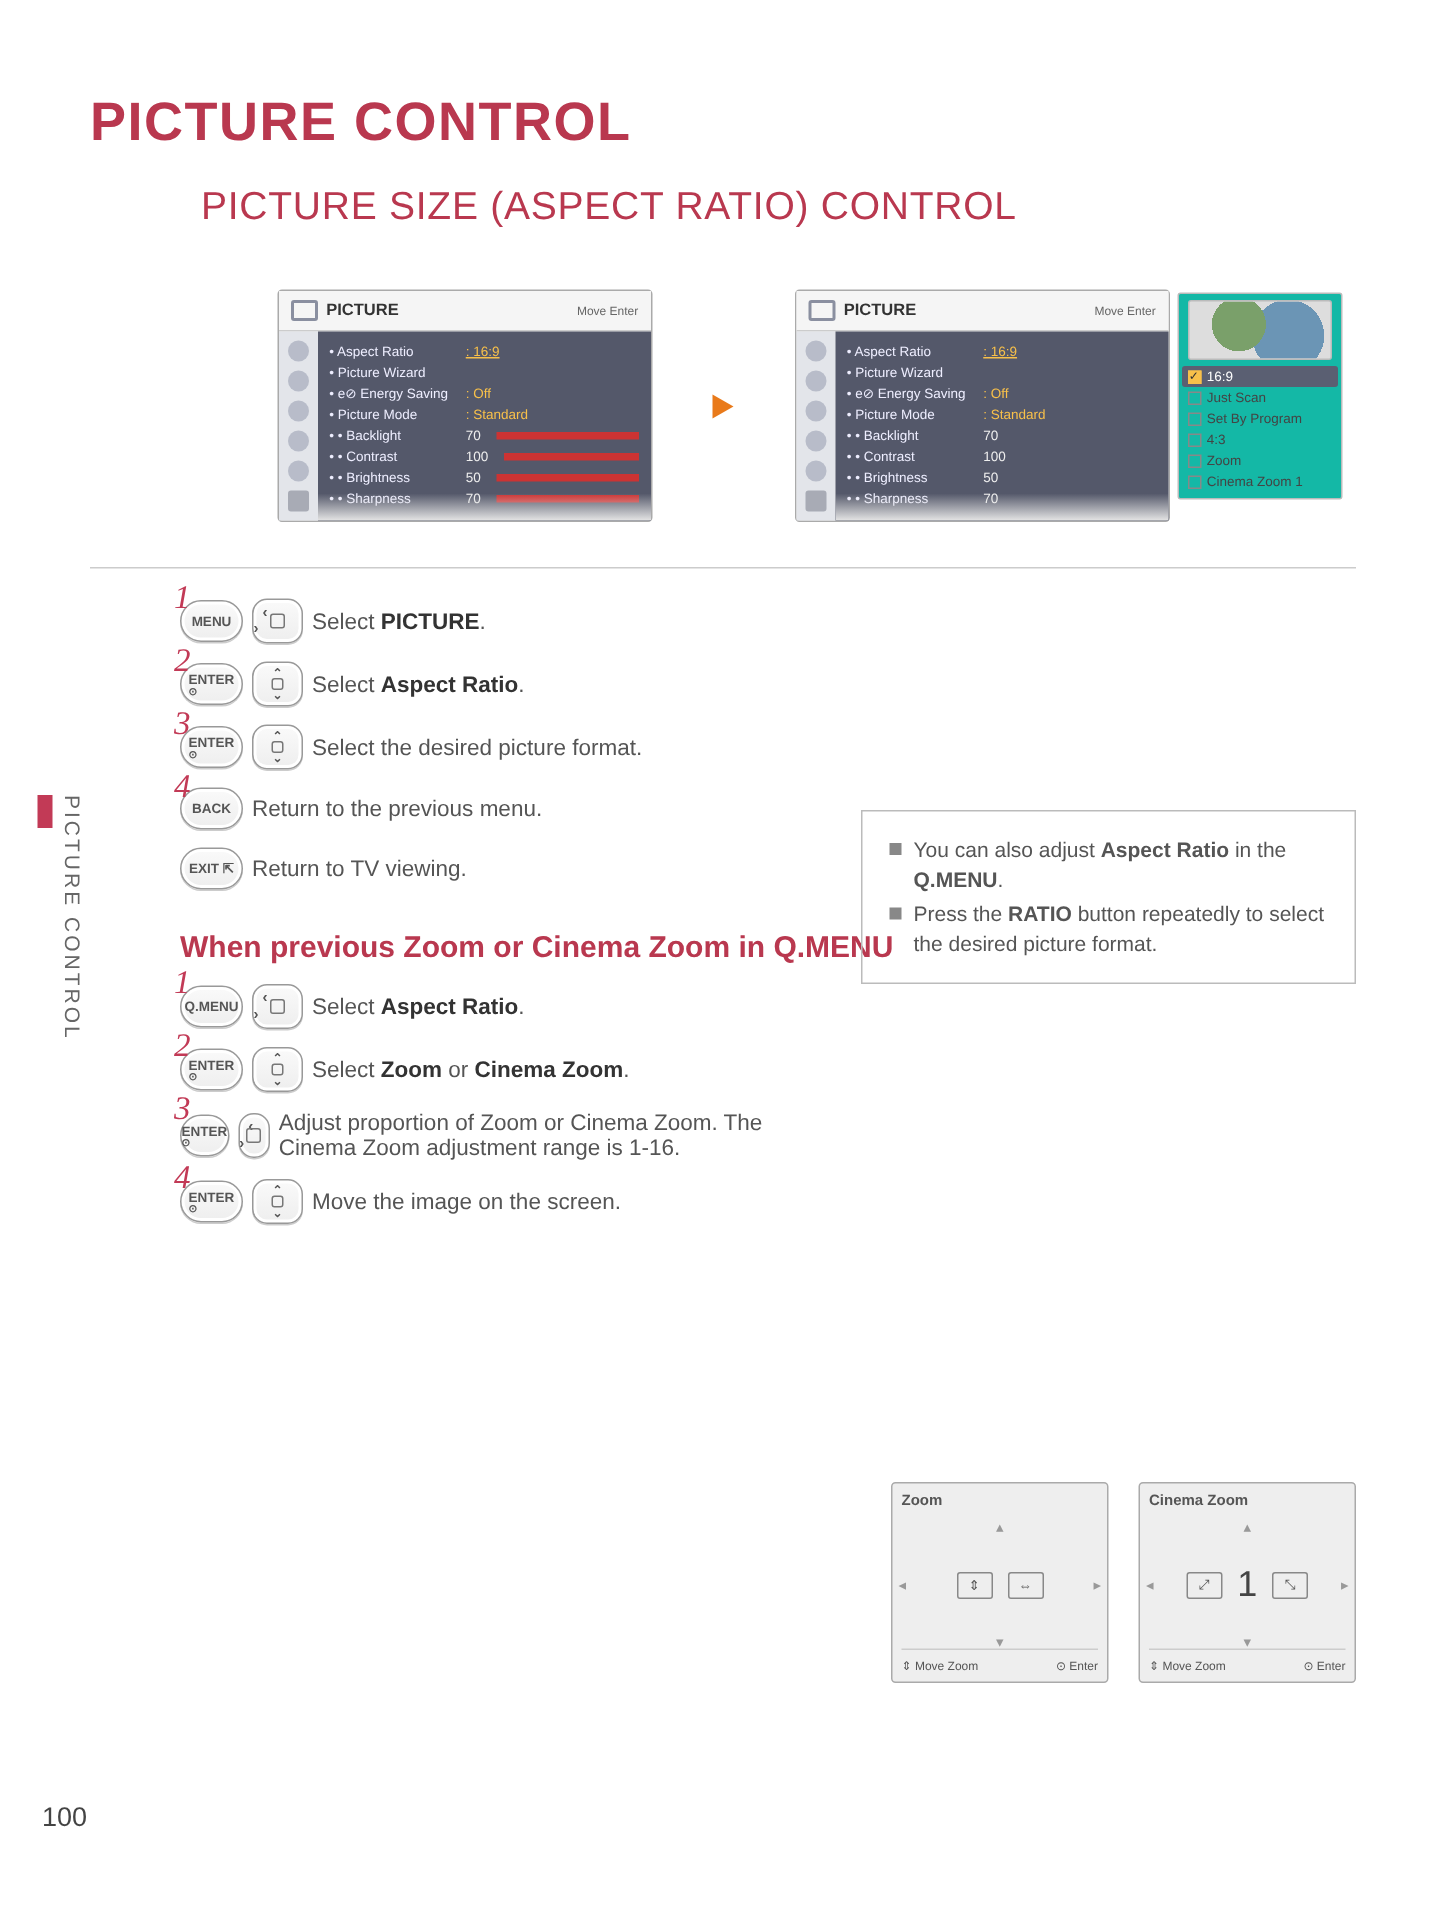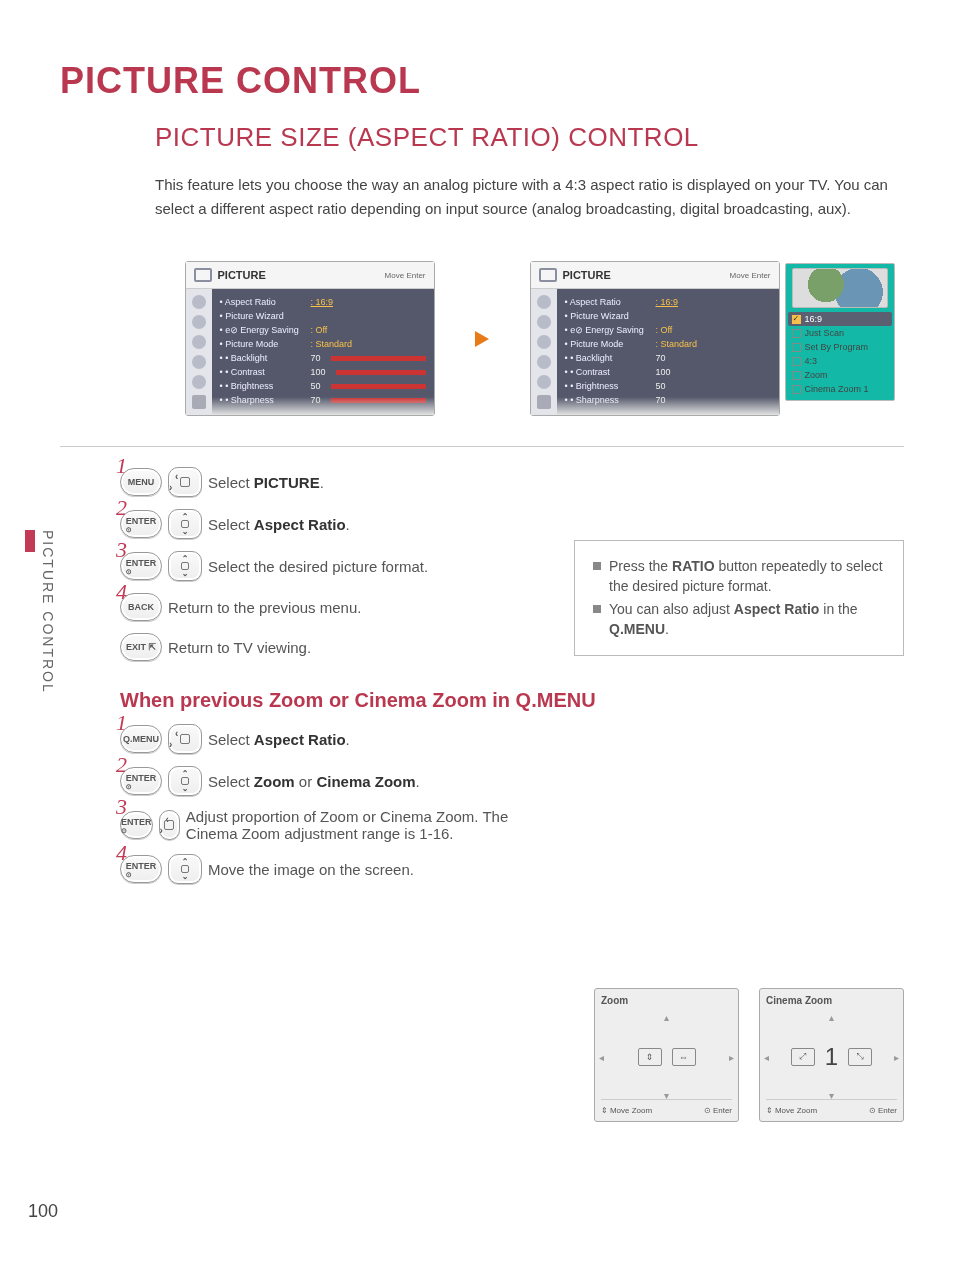--- a/index.html
+++ b/index.html
@@ -1,19 +1,19 @@
 <!DOCTYPE html>
 <html><head>
 <meta charset="utf-8">
 <style>
   * { box-sizing: border-box; }
   body { margin:0; background:#fff; font-family:"Helvetica Neue", Arial, sans-serif; color:#555; }
   .page { position:relative; width:954px; height:1272px; margin:0 auto; padding:60px 50px 40px 60px; }
   .title { color:#b9384f; font-size:36px; font-weight:700; letter-spacing:1px; margin:0 0 20px 0; }
-  .section-indent { margin-left:95px; }
+  .section-indent { margin-left:74px; }
   .subtitle { color:#b9384f; font-size:26px; font-weight:500; letter-spacing:0.5px; margin:0 0 20px 0; }
   .intro { color:#444; font-size:15px; line-height:1.6; }
 
   
   .side-tab { position:absolute; left:40px; top:530px; writing-mode:vertical-rl; letter-spacing:2px; font-size:14px; color:#666; }
   .side-tab-bar { position:absolute; left:25px; top:530px; width:10px; height:22px; background:#c23a56; }
   .page-no { position:absolute; left:28px; bottom:50px; font-size:18px; color:#444; }
 
   
   .osd-row { display:flex; gap:35px; align-items:flex-start; justify-content:center; margin:40px 0 30px; }
@@ -89,21 +89,20 @@
 <body>
 
 <div class="page">
   <div class="side-tab-bar"></div>
   <div class="side-tab">PICTURE CONTROL</div>
   <div class="page-no">100</div>
 
   <h1 class="title">PICTURE CONTROL</h1>
   <div class="section-indent">
     <h2 class="subtitle">PICTURE SIZE (ASPECT RATIO) CONTROL</h2>
-    <p class="intro">This feature lets you choose the way an analog picture with a 4:3 aspect ratio is displayed on your TV. You can select a different aspect ratio depending on input source (analog broadcasting, digital broadcasting, aux).</p>
   </div>
 
   <div class="osd-row">
 
     <div class="osd">
       <div class="osd-head">
         <span class="osd-head-left">
             <span class="tvglyph"></span>
             <span>PICTURE</span>
           </span>
@@ -242,25 +241,25 @@
           </div>
         </div>
     </div>
   </div>
 
   <hr class="hr">
 
   <div class="tips">
     <p>
         <span class="sq"></span>
-        <span><span>Press the </span><b>RATIO</b><span> button repeatedly to select the desired picture format.</span></span>
+        <span><span>You can also adjust </span><b>Aspect Ratio</b><span> in the </span><b>Q.MENU</b><span>.</span></span>
       </p>
     <p>
         <span class="sq"></span>
-        <span><span>You can also adjust </span><b>Aspect Ratio</b><span> in the </span><b>Q.MENU</b><span>.</span></span>
+        <span><span>Press the </span><b>RATIO</b><span> button repeatedly to select the desired picture format.</span></span>
       </p>
   </div>
 
   <div class="steps" id="steps1">
       <div class="step">
         <span class="step-num">1</span>
         <span class="remote-btn small">MENU</span>
         <span class="remote-btn nav lr"></span>
         <span class="step-text">Select <b>PICTURE</b>.</span>
       </div>

